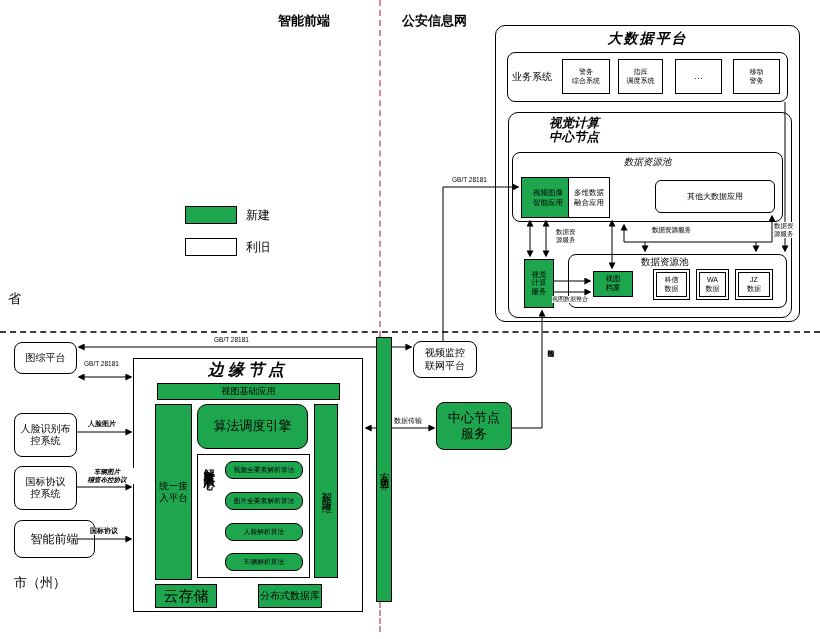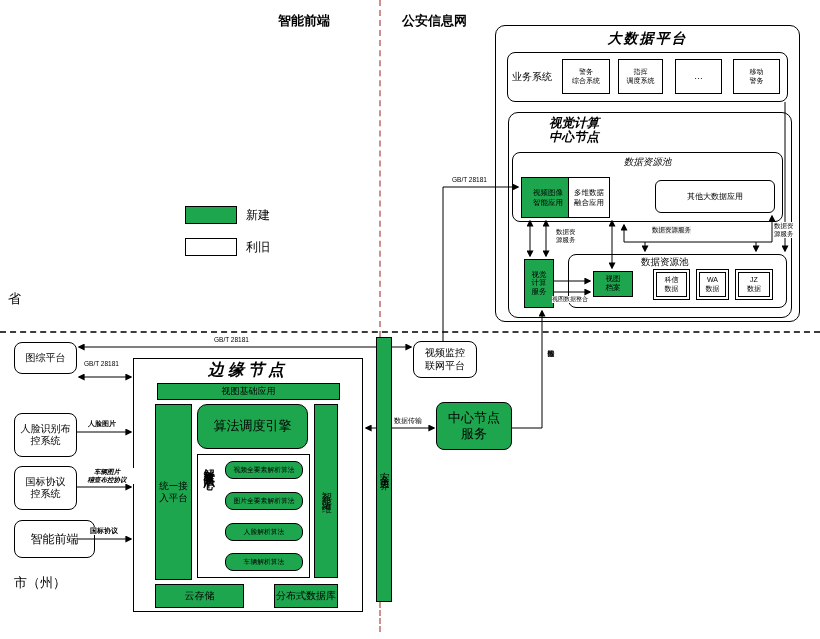--- a/index.html
+++ b/index.html
@@ -50,22 +50,22 @@
   <div class="box green" style="left:155px;top:404px;width:37px;height:176px;font-size:9.5px;">统一接
 入平台</div>
   <div class="box green r10" style="left:197px;top:404px;width:111px;height:45px;font-size:13px;">算法调度引擎</div>
   <div class="box" style="left:197px;top:454px;width:113px;height:124px;"></div>
   <div class="lbl b vt" style="left:202px;top:460px;height:114px;font-size:11px;letter-spacing:2px;">解析算法中心</div>
   <div class="box green r8" style="left:225px;top:461px;width:78px;height:18px;font-size:6.8px;">视频全要素解析算法</div>
   <div class="box green r8" style="left:225px;top:492px;width:78px;height:18px;font-size:6.8px;">图片全要素解析算法</div>
   <div class="box green r8" style="left:225px;top:523px;width:78px;height:18px;font-size:6.8px;">人脸解析算法</div>
   <div class="box green r8" style="left:225px;top:553px;width:78px;height:18px;font-size:6.8px;">车辆解析算法</div>
   <div class="box green vt" style="left:314px;top:404px;width:24px;height:174px;font-size:10px;letter-spacing:4px;">智能运维</div>
-  <div class="box green" style="left:155px;top:584px;width:89px;height:24px;font-size:10px;">云存储</div>
-  <div class="box green" style="left:258px;top:584px;width:64px;height:24px;font-size:10px;margin-left:16px;">分布式数据库</div>
+  <div class="box green" style="left:155px;top:584px;width:62px;height:24px;font-size:15px;">云存储</div>
+  <div class="box green" style="left:258px;top:584px;width:64px;height:24px;font-size:10px;">分布式数据库</div>
 
   <div class="box green vt" style="left:376px;top:337px;width:16px;height:265px;font-size:10px;letter-spacing:3px;">安全边界</div>
 
   <div class="box r8" style="left:413px;top:341px;width:64px;height:37px;font-size:10px;">视频监控
 联网平台</div>
   <div class="box green r8" style="left:436px;top:402px;width:76px;height:48px;font-size:13px;">中心节点
 服务</div>
 
   <div class="box r10" style="left:495px;top:25px;width:305px;height:297px;"></div>
   <div class="lbl b ctr" style="left:495px;top:30px;width:305px;font-size:14px;letter-spacing:2px;">大数据平台</div>

